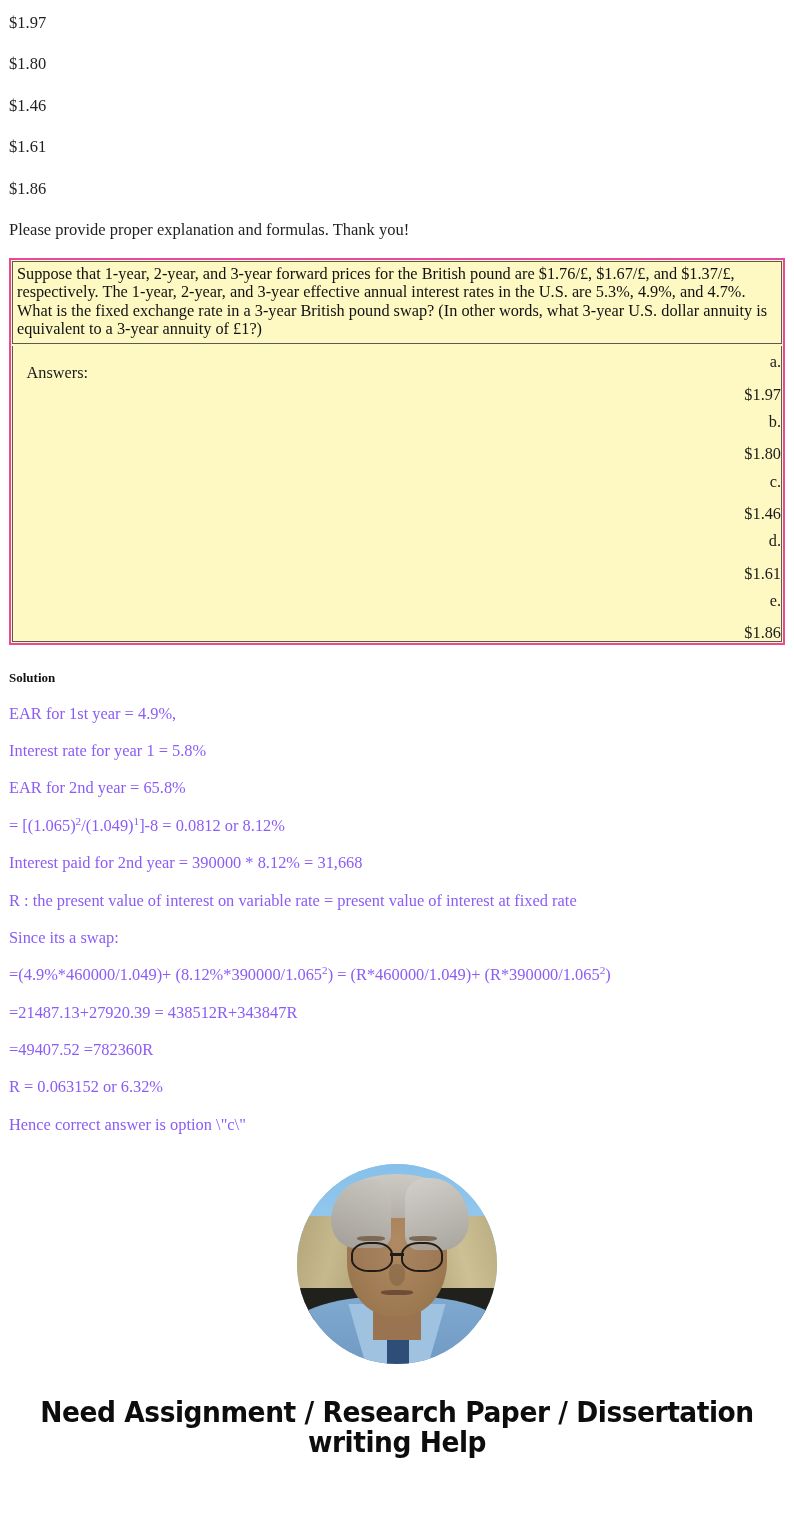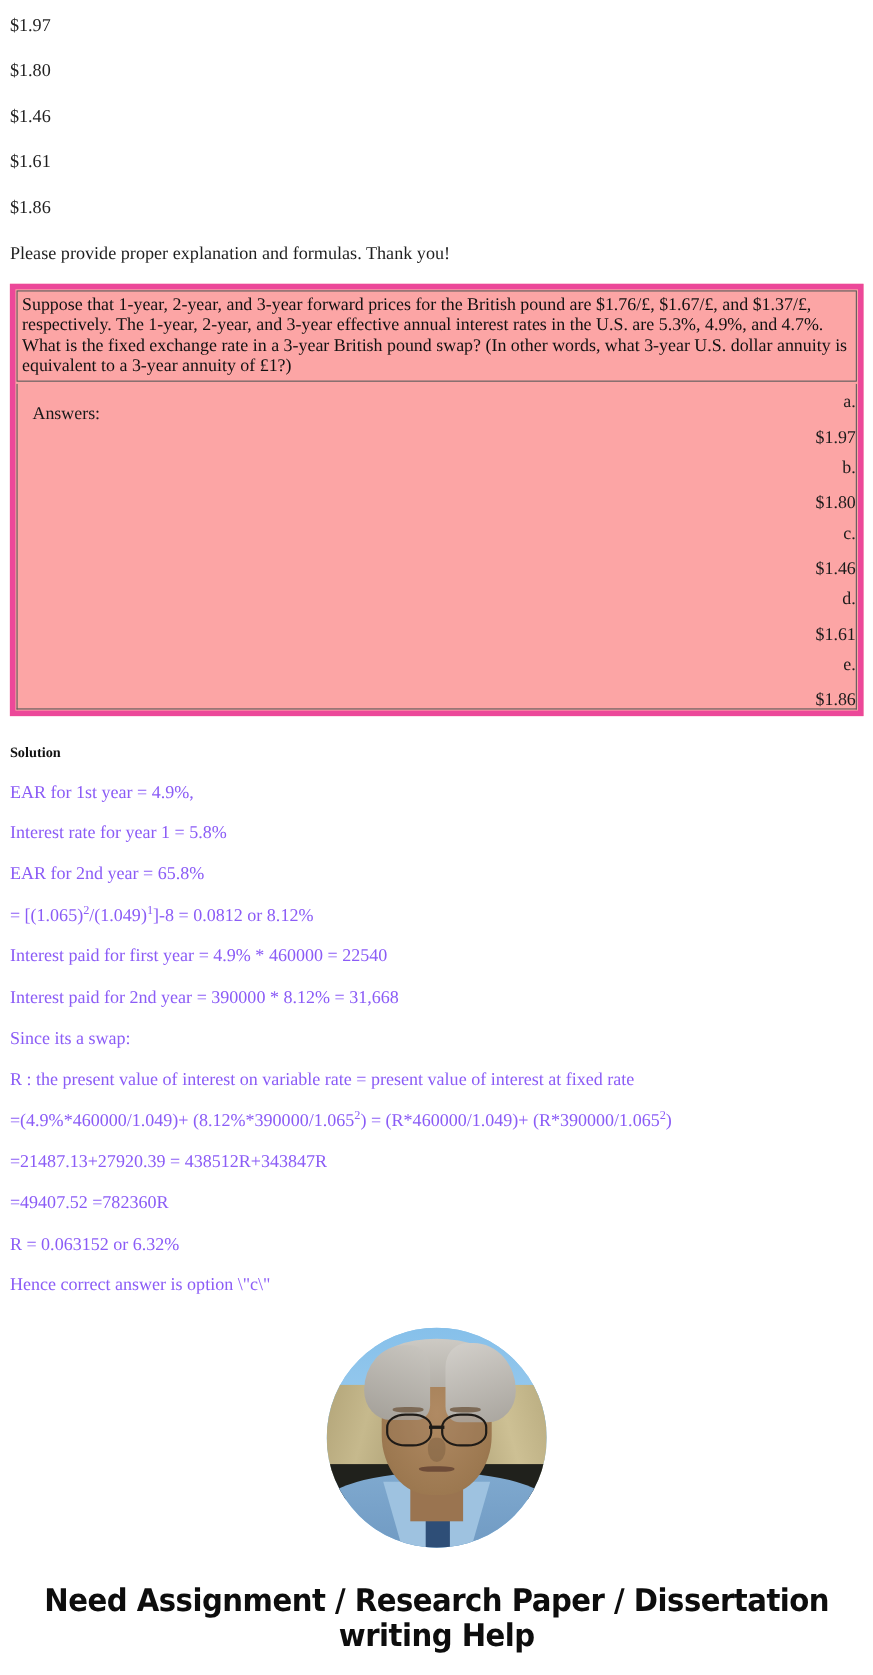--- a/index.html
+++ b/index.html
@@ -32,22 +32,22 @@
     line-height: 1.18;
     margin: 0;
     padding: 12px 0 10px 0;
     color: #1f1f1f;
   }
   .top-list .para:first-child { padding-top: 13px; }
 
   
   .qbox-outer {
     margin: 8px 9px 0 9px;
-    border: 5px solid #ec4899;
-    background: #fca5a5;
+    border: 2px solid #ec4899;
+    background: #fef9c3;
     padding: 1px;
     box-sizing: border-box;
   }
   .qbox-inner {
     border: 1px solid #5a5a5a;
     box-sizing: border-box;
     padding: 3px 5px 5px 4px;
   }
   .qtext {
     font-size: 16.3px;
@@ -292,24 +292,23 @@
 
     <p class="sol-line">EAR for 1st year = 4.9%,</p>
     <p class="sol-line">Interest rate for year 1 = 5.8%</p>
     <p class="sol-line">EAR for 2nd year = 65.8%</p>
 
 
     <p class="sol-line">
       <span>= [(1.065)</span><sup>2</sup><span>/(1.049)</span><sup>1</sup><span>]-8 = 0.0812 or 8.12%</span>
     </p>
 
-    <p class="sol-line">Interest paid for first year = 4.9% * 460000 = 22540</p>
     <p class="sol-line">Interest paid for 2nd year = 390000 * 8.12% = 31,668</p>
+    <p class="sol-line">R : the present value of interest on variable rate = present value of interest at fixed rate</p>
     <p class="sol-line">Since its a swap:</p>
-    <p class="sol-line">R : the present value of interest on variable rate = present value of interest at fixed rate</p>
 
     <p class="sol-line">
       <span>=(4.9%*460000/1.049)+ (8.12%*390000/1.065</span><sup>2</sup><span>) = (R*460000/1.049)+ (R*390000/1.065</span><sup>2</sup><span>)</span>
     </p>
 
     <p class="sol-line">=21487.13+27920.39 = 438512R+343847R</p>
     <p class="sol-line">=49407.52 =782360R</p>
     <p class="sol-line">R = 0.063152 or 6.32%</p>
     <p class="sol-line">Hence correct answer is option \"c\"</p>
   </div>

